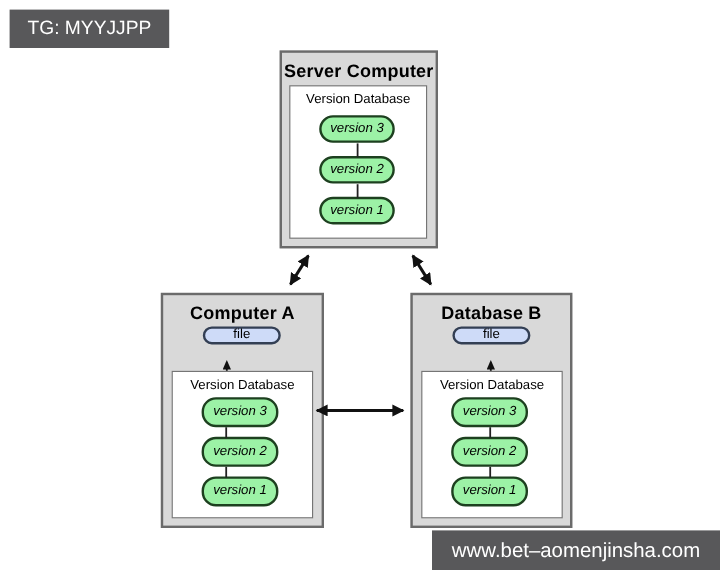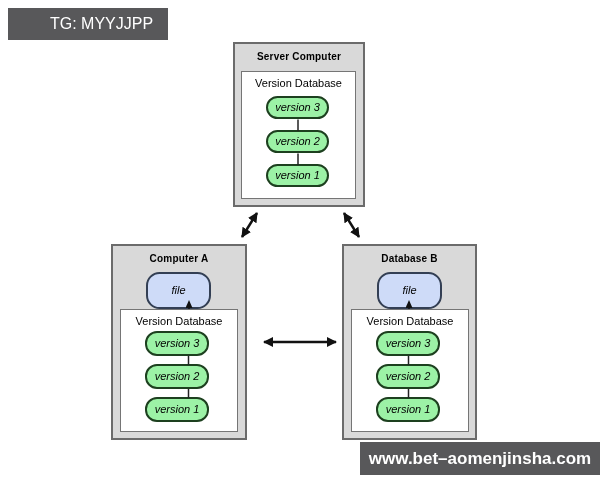--- a/index.html
+++ b/index.html
@@ -9,32 +9,32 @@
     font-family:"Liberation Sans", sans-serif;
     color:var(--text,#000);
   }
   .overlay { position:absolute; left:0; top:0; width:600px; height:480px; z-index:5; pointer-events:none; }
   .badge {
     position:absolute; z-index:10;
     display:flex; align-items:center; justify-content:center;
     background:var(--badge-bg,#58585a); color:var(--badge-text,#fff);
     white-space:nowrap;
   }
-  #tg-badge  { left:8px; top:8px; width:133px; height:32px; font-size:16px;padding-left:27px; }
-  #site-badge{ left:360px; top:442px; width:240px; height:33px; font-size:17px;font-weight:bold; }
+  #tg-badge  { left:8px; top:8px; width:133px; height:32px; font-size:16px; }
+  #site-badge{ left:360px; top:442px; width:240px; height:33px; font-size:17px; }
   .machine {
     position:absolute; box-sizing:border-box;
     background:var(--box-fill,#d9d9d9); border:2px solid var(--box-border,#6b6b6b);
   }
   #server-box { left:233px; top:42px;  width:132px; height:165px; }
-  #computer-a { left:111px; top:244px; width:136px; height:196px;padding-left:28px; }
+  #computer-a { left:134px; top:244px; width:136px; height:196px;padding-left:28px; }
   #computer-b { left:342px; top:244px; width:135px; height:196px; }
   .machine-title {
     position:absolute; top:7px; left:0; right:0; text-align:center;
-    font-weight:bold; font-size:10px; letter-spacing:.2px;
+    font-weight:bold; font-size:15px; letter-spacing:.2px;
   }
   .db {
     position:absolute; box-sizing:border-box;
     background:var(--inner-fill,#fff); border:1.5px solid var(--inner-border,#757575);
   }
   #server-box .db { left:6px; top:27px; width:115px; height:128px; }
   .computer .db   { left:7px; top:63px; width:118px; height:123px; }
   .db-label { position:absolute; top:5px; left:0; right:0; text-align:center; font-size:11px; }
   .pill {
     position:absolute; box-sizing:border-box;
@@ -44,21 +44,21 @@
   .pill.green { background:var(--green-fill,#9cf2a6); border:2px solid var(--green-border,#1d401f); border-radius:12px;font-style:italic; }
   .pill.blue  { background:var(--blue-fill,#cedbf8);  border:2px solid var(--blue-border,#333f54);  border-radius:13.5px; }
   #server-box .pill.green { left:24px; width:63px; height:23px; }
   #server-box .pill.v3 { top:24px; }
   #server-box .pill.v2 { top:58px; }
   #server-box .pill.v1 { top:92px; }
   .computer .pill.green { left:24px; width:64px; height:25px; }
   .computer .pill.v3 { top:21px; }
   .computer .pill.v2 { top:54px; }
   .computer .pill.v1 { top:87px; }
-  .computer .pill.blue { left:33px; top:26px; width:65px; height:37px;font-style:italic; }
+  .computer .pill.blue { left:33px; top:26px; width:65px; height:15px; }
   .arrow-line { stroke:var(--arrow,#111); fill:none; }
   .connector  { stroke:#222; stroke-width:1.5; }
   .ah-fill    { fill:var(--arrow,#111); }
 </style>
 </head>
 <body>
 
 <div class="canvas">
 
   <svg class="overlay" viewBox="0 0 600 480" xmlns="http://www.w3.org/2000/svg">

